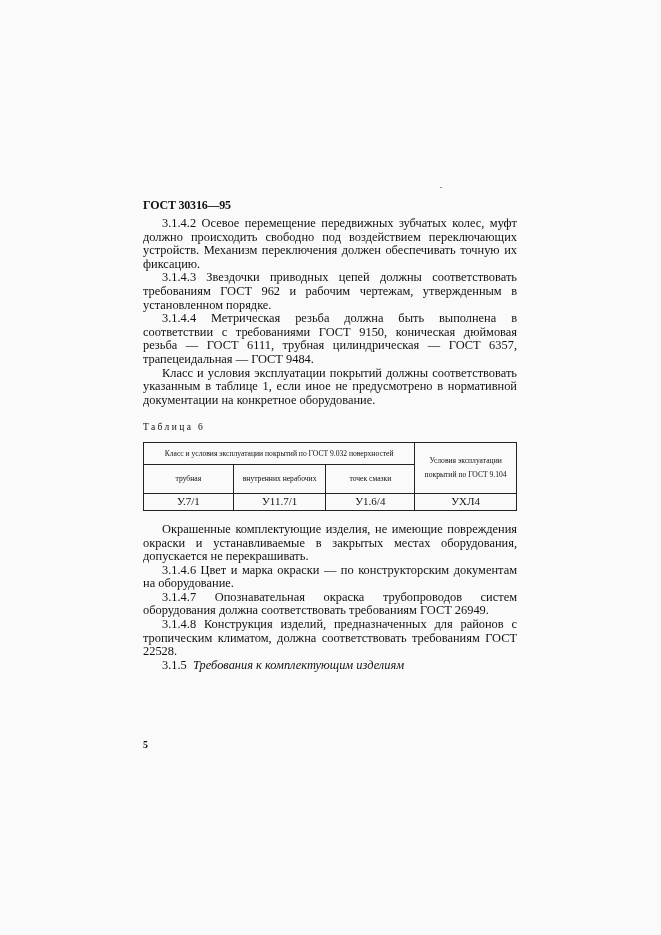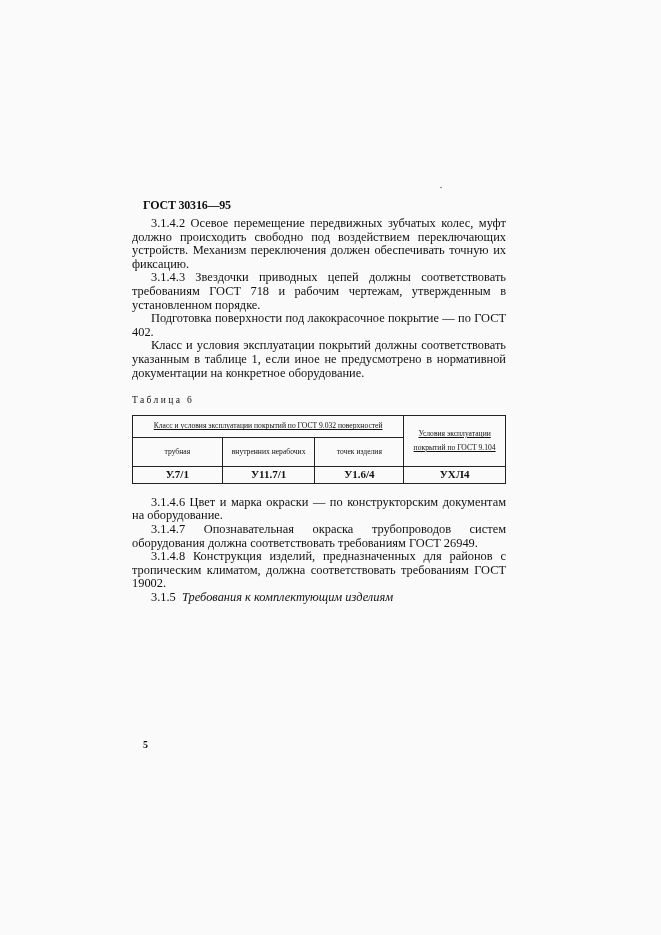--- a/index.html
+++ b/index.html
@@ -10,88 +10,89 @@
     overflow: hidden;
     font-family: "Liberation Serif", "DejaVu Serif", serif;
     color: #111;
   }
   .header {
     position: absolute; left: 143px; top: 198px;
     font-size: 12px; font-weight: bold; letter-spacing: -0.2px;
   }
   .speck { position: absolute; left: 440px; top: 187px; width: 2px; height: 1px; background: #888; }
   .body-text {
-    position: absolute; left: 132px; top: 217px; width: 374px;
+    position: absolute; left: 143px; top: 217px; width: 374px;
     font-size: 12.4px; line-height: 13.6px; text-align: justify;
     font-weight: 500;
   }
   .p { margin: 0; text-indent: 19px; }
   .caption {
     margin: 14px 0 7px 0; font-size: 9.5px; letter-spacing: 2.4px;
     text-indent: 0;
   }
   table.t1 {
     border-collapse: collapse; width: 374px;
     font-size: 7.6px; text-align: center; margin-bottom: 12px;
   }
   table.t1 td {
     border: 1px solid #222; padding: 0 2px; vertical-align: middle;
   }
-  table.t1 tr.r1 td { height: 21px; text-decoration: underline; }
+  table.t1 tr.r1 td { height: 21px; }
   table.t1 tr.r2 td { height: 28px; }
-  table.t1 tr.r3 td { height: 16px; font-size: 11px; font-weight: bold; text-align: center; }
+  table.t1 tr.r3 td { height: 16px; font-size: 11px; font-weight: normal; text-align: center; }
   .italic { font-style: italic; }
   .pagenum {
     position: absolute; left: 143px; top: 739px;
     font-size: 10px; font-weight: bold;
   }
 </style>
 </head>
 <body>
 
 <div class="speck"></div>
 
 <div class="header">ГОСТ 30316—95</div>
 
 <div class="body-text">
   <p class="p">3.1.4.2 Осевое перемещение передвижных зубчатых колес, муфт должно происходить свободно под воздействием переключающих устройств. Механизм переключения должен обеспечивать точную их фиксацию.</p>
-  <p class="p">3.1.4.3 Звездочки приводных цепей должны соответствовать требованиям ГОСТ 718 и рабочим чертежам, утвержденным в установленном порядке.</p>
-  <p class="p">Подготовка поверхности под лакокрасочное покрытие — по ГОСТ 402.</p>
+  <p class="p">3.1.4.3 Звездочки приводных цепей должны соответствовать требованиям ГОСТ 962 и рабочим чертежам, утвержденным в установленном порядке.</p>
+  <p class="p">3.1.4.4 Метрическая резьба должна быть выполнена в соответствии с требованиями ГОСТ 9150, коническая дюймовая резьба — ГОСТ 6111, трубная цилиндрическая — ГОСТ 6357, трапецеидальная — ГОСТ 9484.</p>
   <p class="p">Класс и условия эксплуатации покрытий должны соответствовать указанным в таблице 1, если иное не предусмотрено в нормативной документации на конкретное оборудование.</p>
 
   <p class="p caption">Таблица 6</p>
 
   <table class="t1">
     <colgroup>
       <col style="width:90px">
         <col style="width:93px">
         <col style="width:89px">
         <col style="width:102px">
     </colgroup>
     <tbody>
         <tr class="r1">
       <td colspan="3">Класс и условия эксплуатации покрытий по ГОСТ 9.032 поверхностей</td>
       <td rowspan="2">Условия эксплуатации покрытий по ГОСТ 9.104</td>
     </tr>
     <tr class="r2">
       <td>трубная</td>
       <td>внутренних нерабочих</td>
-      <td>точек изделия</td>
+      <td>точек смазки</td>
     </tr>
     <tr class="r3">
       <td>У.7/1</td>
       <td>У11.7/1</td>
       <td>У1.6/4</td>
       <td>УХЛ4</td>
     </tr>
   </tbody>
     </table>
 
+  <p class="p">Окрашенные комплектующие изделия, не имеющие повреждения окраски и устанавливаемые в закрытых местах оборудования, допускается не перекрашивать.</p>
   <p class="p">3.1.4.6 Цвет и марка окраски — по конструкторским документам на оборудование.</p>
   <p class="p">3.1.4.7 Опознавательная окраска трубопроводов систем оборудования должна соответствовать требованиям ГОСТ 26949.</p>
-  <p class="p">3.1.4.8 Конструкция изделий, предназначенных для районов с тропическим климатом, должна соответствовать требованиям ГОСТ 19002.</p>
+  <p class="p">3.1.4.8 Конструкция изделий, предназначенных для районов с тропическим климатом, должна соответствовать требованиям ГОСТ 22528.</p>
   <p class="p">
     <span>3.1.5</span>&nbsp;
     <span class="italic">Требования к комплектующим изделиям</span>
   </p>
 </div>
 
 <div class="pagenum">5</div>
 
 </body></html>

